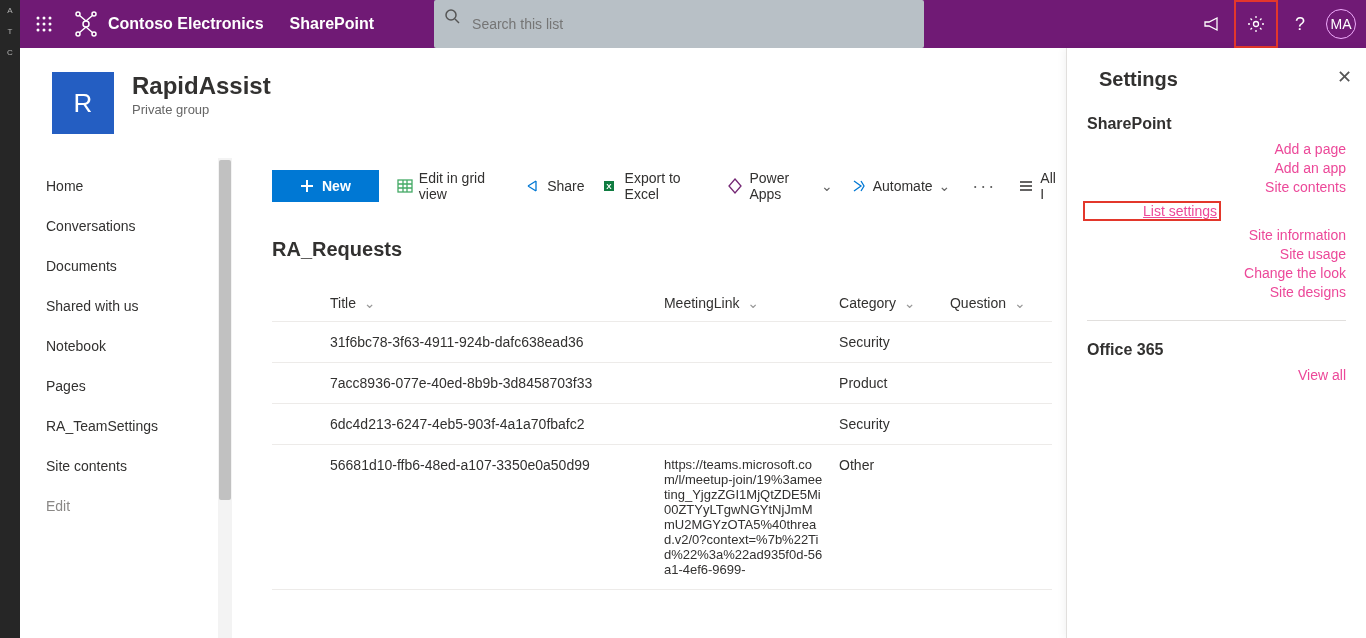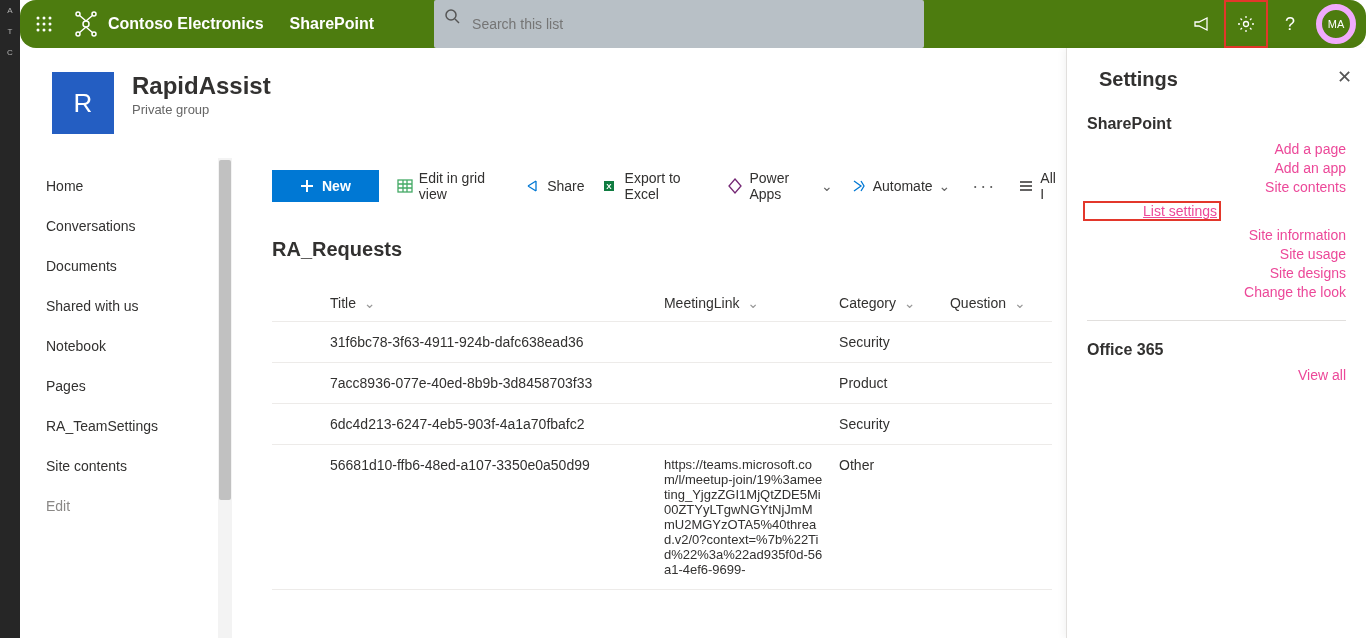--- a/index.html
+++ b/index.html
@@ -1,32 +1,32 @@
 <!DOCTYPE html>
 <html><head>
 <meta charset="utf-8">
 <style>
   html, body { margin:0; padding:0; font-family:"Segoe UI", Arial, sans-serif; font-size:14px; color:#323130; background:#fff; }
   .frame { width:1366px; height:638px; position:relative; overflow:hidden; background:#fff; }
   
   .teams-rail { position:absolute; left:0; top:0; width:20px; height:638px; background:#262626; }
   .teams-rail .blk { color:#b5b5b5; font-size:8px; padding:6px 2px; text-align:center; }
   
-  .topbar { position:absolute; left:20px; right:0; top:0; height:48px; background:#4d7c0f; display:flex; align-items:center; color:#fff;border-radius:16px; }
+  .topbar { position:absolute; left:20px; right:0; top:0; height:48px; background:#701a75; display:flex; align-items:center; color:#fff; }
   .waffle { width:48px; height:48px; display:flex; align-items:center; justify-content:center; cursor:pointer; }
   .brand-logo { width:28px; height:28px; margin:0 8px 0 4px; display:flex; align-items:center; justify-content:center; }
   .brand-name { font-size:16px; font-weight:600; margin-right:26px; }
   .app-name { font-size:16px; font-weight:600; }
   .search { margin-left:60px; width:470px; height:32px; background:#b8c0c6; border-radius:2px; display:flex; padding:8px 10px; color:#555; cursor:text; }
   .search svg { margin-right:10px; flex-shrink:0; }
   .search input { border:none; background:transparent; outline:none; font-size:14px; color:#333; width:100%; }
   .top-right { margin-left:auto; display:flex; align-items:center; height:48px; }
   .top-icon { width:44px; height:48px; display:flex; align-items:center; justify-content:center; cursor:pointer; color:#fff; }
   .top-icon.hl { border:2px solid #e3372b; box-sizing:border-box; }
-  .avatar { width:28px; height:28px; border-radius:50%; border:6px solid #f0abfc; display:flex; align-items:center; justify-content:center; font-size:11px; margin:0 10px 0 4px; }
+  .avatar { width:28px; height:28px; border-radius:50%; border:1px solid #f0abfc; display:flex; align-items:center; justify-content:center; font-size:14px; margin:0 10px 0 4px; }
   
   .site-header { position:absolute; left:20px; top:48px; right:0; height:110px; display:flex; align-items:flex-start; padding:24px 0 0 32px; }
   .site-logo { width:62px; height:62px; background:#245ec2; color:#fff; display:flex; align-items:center; justify-content:center; font-size:26px; margin-right:18px; }
   .site-title { font-size:24px; font-weight:600; }
   .site-sub { font-size:13px; color:#666; margin-top:2px; }
   
   .leftnav { position:absolute; left:20px; top:158px; width:212px; bottom:0; overflow:hidden; }
   .leftnav-inner { padding:8px 0 8px 26px; }
   .nav-item { padding:12px 0; font-size:14px; color:#323130; cursor:pointer; }
   .nav-item.edit { color:#8a8886; }
@@ -250,19 +250,19 @@
             <td></td>
           </tr>
         </tbody>
   </table>
 </div>
 
 <div class="panel">
   <div class="panel-close">✕</div>
   <h1>Settings</h1>
   <h2>SharePoint</h2>
-  <div id="sp-links"><a>Add a page</a><a>Add an app</a><a>Site contents</a><a class="hl">List settings</a><a>Site information</a><a>Site usage</a><a>Site designs</a><a>Change the look</a></div>
+  <div id="sp-links"><a>Add a page</a><a>Add an app</a><a>Site contents</a><a class="hl">List settings</a><a>Site information</a><a>Site usage</a><a>Change the look</a><a>Site designs</a></div>
   <hr>
   <h2>Office 365</h2>
   <a>View all</a>
 </div>
 
 </div>
 
 </body></html>

